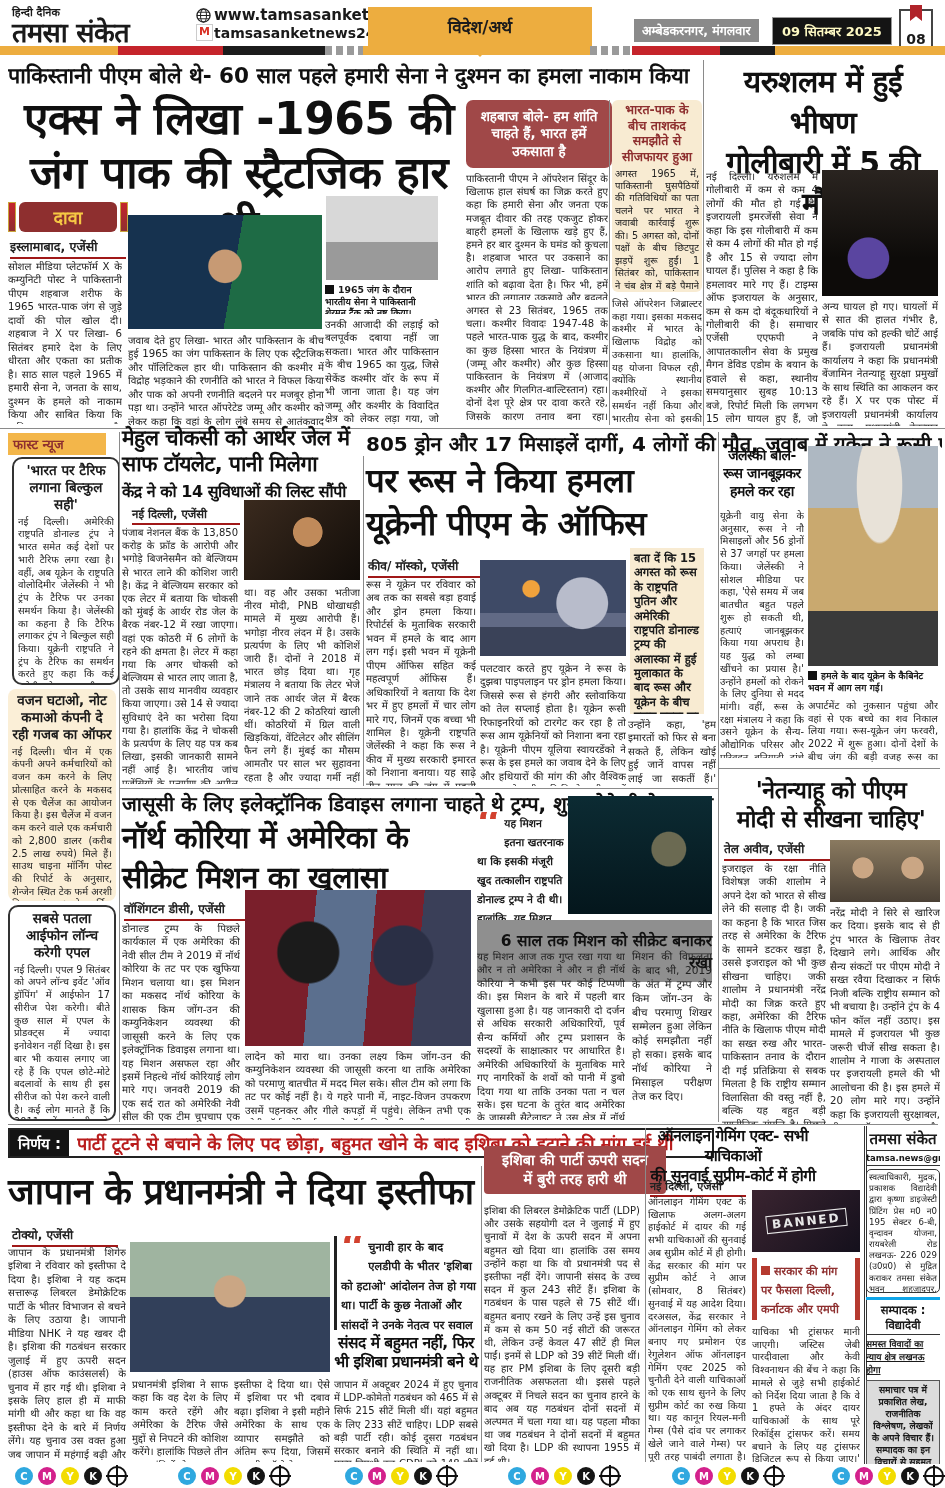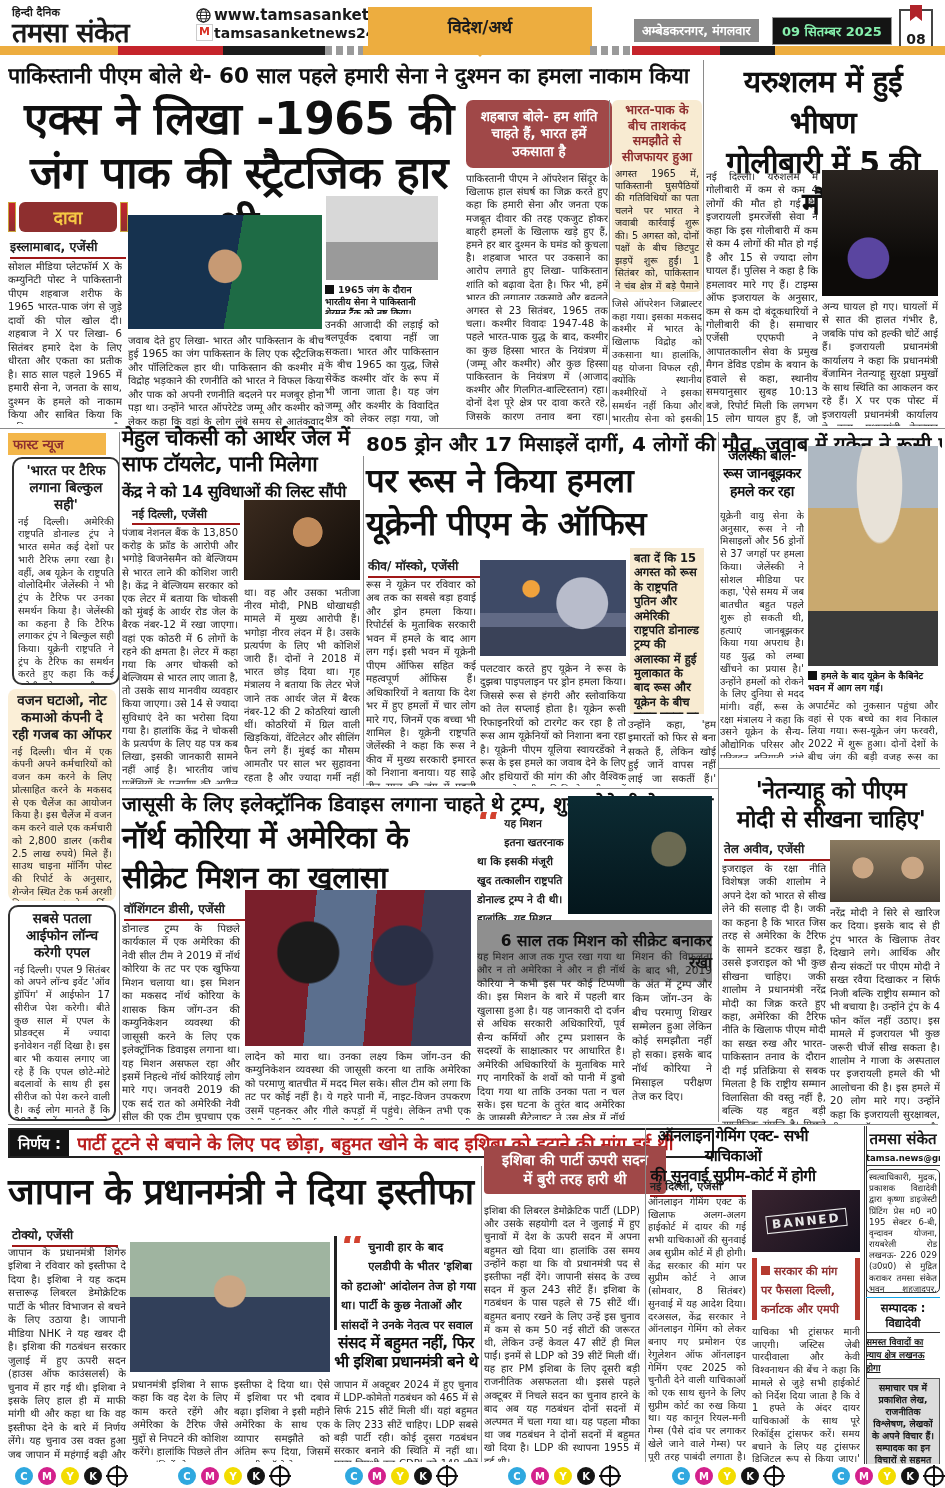--- a/index.html
+++ b/index.html
@@ -45,21 +45,21 @@
         </svg>
     </div>
     <div class="abs" style="left:214px;top:6px;font-size:15px;font-weight:800;">www.tamsasanket.com</div>
     <div class="abs" style="left:196px;top:24px;width:15px;height:15px;background:#fff;border:1px solid #ccc;color:#d93025;font-weight:800;font-size:11px;text-align:center;line-height:14px;">M</div>
     <div class="abs" style="left:214px;top:25px;font-size:14px;font-weight:800;">tamsasanketnews24@gmail.com</div>
     <div class="abs" style="left:368px;top:7px;width:224px;height:39px;background:#EDAD3F;display:flex;align-items:center;justify-content:center;">
       <span style="font-size:17px;font-weight:800;color:#1c1c1c;">विदेश/अर्थ</span>
       <span class="tab-pointer"></span>
     </div>
     <div class="abs" style="left:634px;top:19px;background:#8a8a8a;color:#fff;font-size:12.5px;font-weight:700;padding:3px 8px;">अम्बेडकरनगर, मंगलवार</div>
-    <div class="abs" style="left:772px;top:17px;background:#141414;color:#86efac;font-size:13px;font-weight:700;padding:4px 9px;border:1px solid #999;">09 सितम्बर 2025</div>
+    <div class="abs" style="left:772px;top:17px;background:#141414;color:#fef9c3;font-size:13px;font-weight:700;padding:4px 9px;border:1px solid #999;">09 सितम्बर 2025</div>
     <div class="abs" style="left:899px;top:9px;width:30px;height:37px;border:2px solid #444;background:#fff;">
       <span class="bookmark"></span>
       <span class="abs" style="left:0;right:0;bottom:1px;text-align:center;font-size:14px;font-weight:700;">08</span>
     </div>
   </div>
 
   <div class="abs" style="left:0;top:46px;width:945px;height:9px;display:flex;">
     <div style="width:118px;background:#EDAD3F;"></div>
       <div style="width:105px;background:#C5242B;"></div>
       <div style="width:102px;background:#1c1c1c;"></div>
@@ -230,21 +230,21 @@
     <span style="display:inline-block;width:9px;height:9px;background:#b53a2f;margin-right:4px;"></span><span style="color:#8E2F2F;font-size:11.2px;font-weight:800;line-height:1.25;">सरकार की मांग पर फैसला दिल्ली, कर्नाटक और एमपी हाईकोर्ट में केस चल रहे थे</span>
   </div>
   <div class="abs body-sm" style="left:752px;top:1326px;width:108px;height:136px;">याचिका भी ट्रांसफर मानी जाएगी। जस्टिस जेबी पारदीवाला और केवी विश्वनाथन की बेंच ने कहा कि मामले से जुड़े सभी हाईकोर्ट को निर्देश दिया जाता है कि वे 1 हफ्ते के अंदर दायर याचिकाओं के साथ पूरे रिकॉर्ड्स ट्रांसफर करें। समय बचाने के लिए यह ट्रांसफर डिजिटल रूप से किया जाए।' केंद्र सरकार ने सुप्रीम कोर्ट से मांग की थी कि इन याचिकाओं को एक साथ सुप्रीम कोर्ट या किसी एक हाई कोर्ट में ट्रांसफर किया जाए, ताकि अलग-अलग फैसले आने से बचा जा सके।</div>
 
   <div class="abs" style="left:866px;top:1126px;width:72px;height:336px;"></div>
   <div class="abs" style="left:864px;top:1126px;width:76px;height:338px;border-left:3px double #333;"></div>
   <div class="abs" style="left:866px;top:1126px;width:74px;height:338px;overflow:hidden;">
     <div style="font-size:15px;font-weight:800;text-align:center;border-bottom:1px solid #333;padding:2px 0;">तमसा संकेत</div>
     <div style="font-size:8.5px;font-weight:700;text-align:center;padding:2px 0;border-bottom:1px solid #333;">tamsa.news@gmail.com</div>
     <div style="font-size:8.6px;line-height:1.3;text-align:justify;border:1px solid #333;border-radius:5px;margin-top:3px;padding:2px;height:118px;overflow:hidden;">स्वत्वाधिकारी, मुद्रक, प्रकाशक विद्यादेवी द्वारा कृष्णा डाइजेस्टी प्रिंटिंग प्रेस म0 न0 195 सेक्टर 6-बी, वृन्दावन योजना, रायबरेली रोड लखनऊ- 226 029 (उ0प्र0) से मुद्रित कराकर तमसा संकेत भवन शहजादपुर, अकबरपुर जनपद अम्बेडकरनगर (उत्तर प्रदेश) (पिन कोड- 224122) से प्रकाशित</div>
-    <div style="font-size:11.5px;font-weight:800;text-align:center;border-top:1px solid #0ea5e9;border-bottom:1px solid #333;margin-top:4px;padding:2px 0;">सम्पादक : विद्यादेवी</div>
+    <div style="font-size:11.5px;font-weight:800;text-align:center;border-top:3px solid #0ea5e9;border-bottom:1px solid #333;margin-top:4px;padding:2px 0;">सम्पादक : विद्यादेवी</div>
     <div style="font-size:9px;font-weight:700;padding:2px 0;text-decoration:underline;">समस्त विवादों का न्याय क्षेत्र लखनऊ होगा</div>
     <div style="background:#DCDCDC;border:1px solid #555;padding:3px;margin-top:2px;">
       <div style="font-size:9.2px;font-weight:700;text-align:center;line-height:1.3;">समाचार पत्र में प्रकाशित लेख, राजनीतिक विश्लेषण, लेखकों के अपने विचार हैं। सम्पादक का इन विचारों से सहमत होना आवश्यक नहीं है।</div>
 
     </div>
   </div>
 
   <div class="abs rule-v" style="left:481px;top:1166px;height:296px;"></div>
   <div class="abs rule-v" style="left:645px;top:1128px;height:334px;"></div>
 

